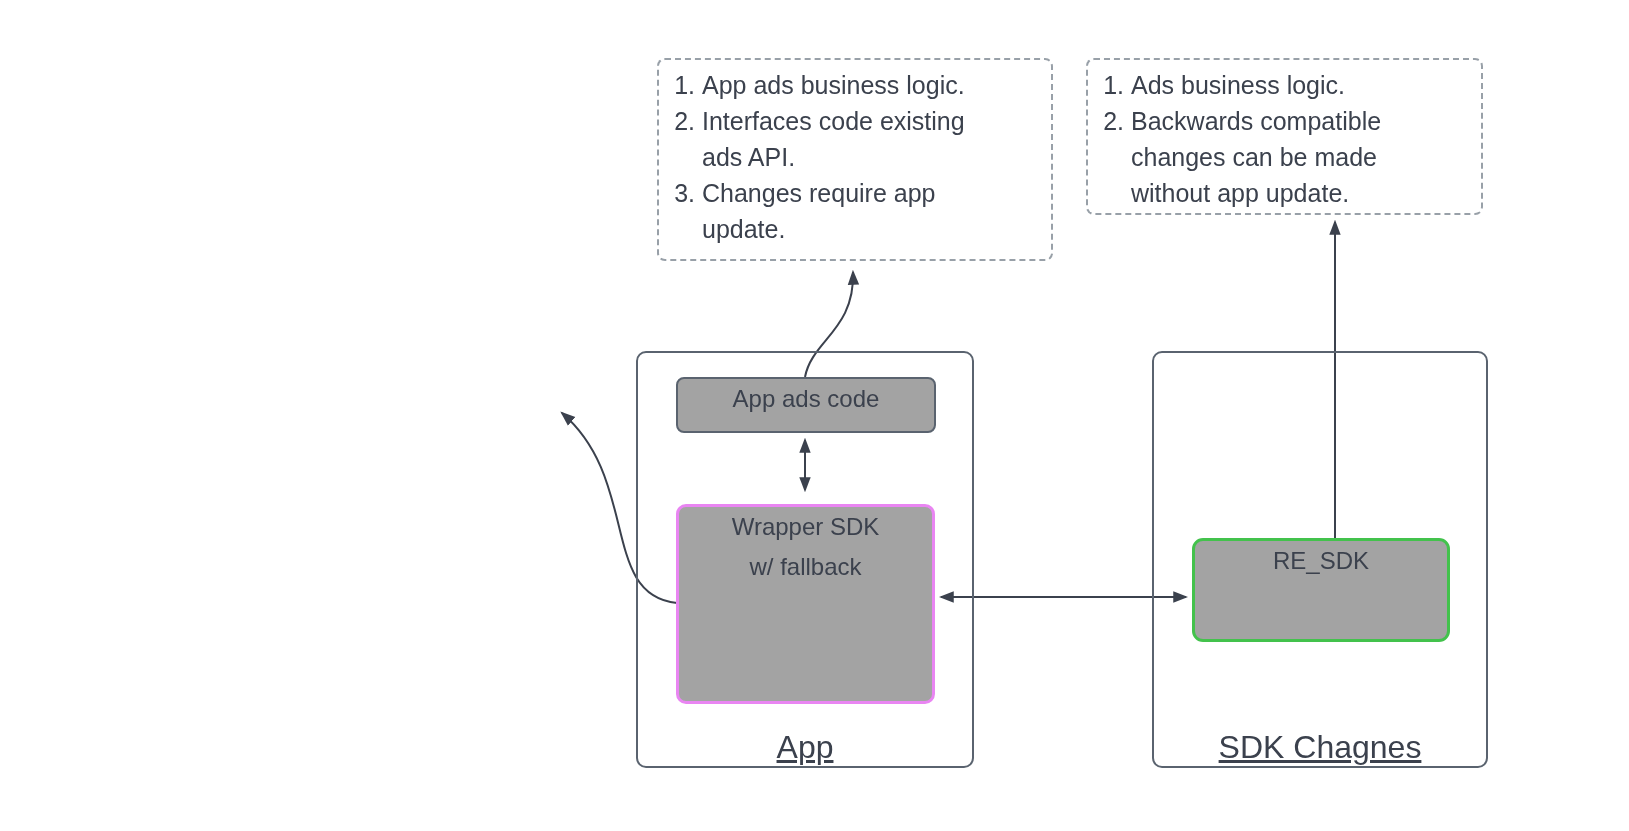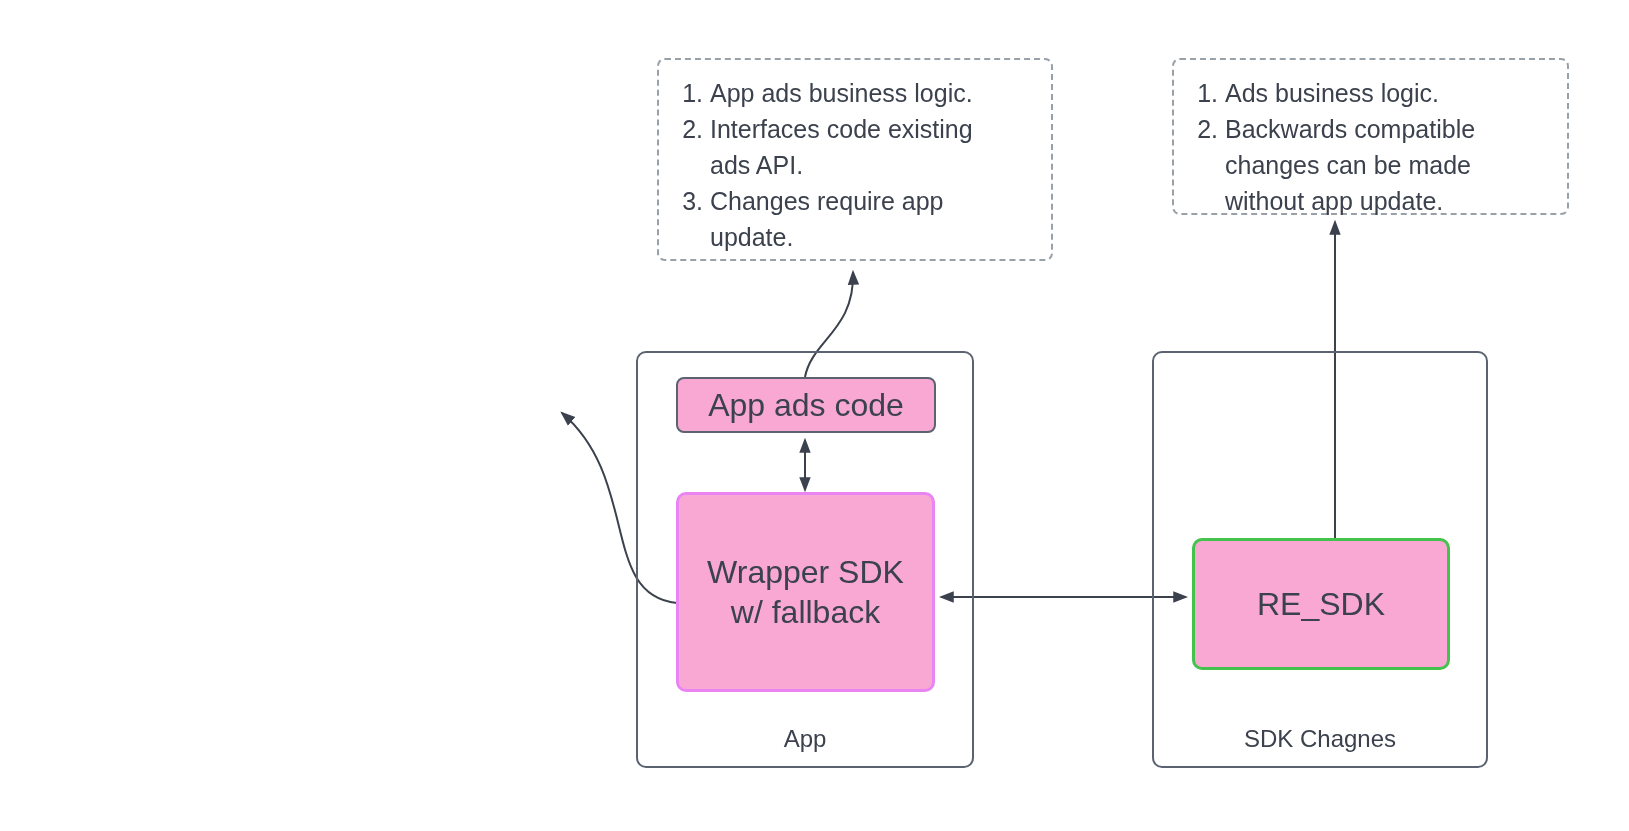--- a/index.html
+++ b/index.html
@@ -19,55 +19,55 @@
   
   .note {
     position: absolute;
     border: 2px dashed #98a0a8;
     border-radius: 8px;
     background: #ffffff;
     box-sizing: border-box;
     padding: 7px 6px 6px 9px;
   }
   .note ol {
-    margin: 8px;
+    margin: 0;
     padding: 0 0 0 34px;
     font-size: 25px;
     line-height: 36px;
     color: #3b414d;
   }
   .note ol li {
     white-space: pre-line;
   }
   
   .container-box {
     position: absolute;
     border: 2px solid #5a636f;
     border-radius: 10px;
     background: transparent;
     box-sizing: border-box;
     display: flex;
     align-items: flex-end;
     justify-content: center;
   }
   .container-label {
-    font-size: 24px;
+    font-size: 32px;
     line-height: 38px;
-    padding-bottom: 8px;
+    padding-bottom: 0;
     color: #3b414d;
+    text-decoration: underline;
   }
   .shape {
     position: absolute;
     box-sizing: border-box;
-    background: #f9a8d4;
+    background: #a3a3a3;
     display: flex;
-    align-items: center;
     justify-content: center;
     text-align: center;
-    font-size: 32px;
+    font-size: 24px;
     line-height: 40px;
     color: #3b414d;
   }
   .shape-gray   { border: 2px solid #5a636f; border-radius: 8px; }
   .shape-pink   { border: 3px solid #e985f2; border-radius: 10px; }
   .shape-green  { border: 3px solid #43c24c; border-radius: 10px; }
   .pre-line { white-space: pre-line; }
 
   
   svg.overlay {
@@ -78,31 +78,31 @@
     pointer-events: none;
   }
   svg.overlay path.connector, svg.overlay line.connector {
     stroke: #3b414d;
     stroke-width: 2;
     fill: none;
   }
 
   
   #note-app-ads   { left: 657px;  top: 58px;  width: 396px; height: 203px; }
-  #note-re-sdk    { left: 1172px; top: 58px;  width: 397px; height: 157px; }
+  #note-re-sdk    { left: 1086px; top: 58px;  width: 397px; height: 157px; }
   #note-wrapper   { left: 95px;   top: 318px; width: 460px; height: 240px; }
 
   
   #app-container         { left: 636px;  top: 351px; width: 338px; height: 417px; }
   #sdk-runtime-container { left: 1152px; top: 351px; width: 336px; height: 417px; }
 
   
   #app-ads-code { left: 676px;  top: 377px; width: 260px; height: 56px; }
-  #wrapper-sdk  { left: 676px;  top: 492px; width: 259px; height: 200px; }
-  #re-sdk       { left: 1192px; top: 538px; width: 258px; height: 132px; }
+  #wrapper-sdk  { left: 676px;  top: 504px; width: 259px; height: 200px; }
+  #re-sdk       { left: 1192px; top: 538px; width: 258px; height: 104px; border-radius: 11px; }
 </style>
 </head>
 <body>
 
 <div class="canvas">
 
   <svg class="overlay" viewBox="0 0 1629 831" xmlns="http://www.w3.org/2000/svg">
     <defs>
       <marker id="arrow" viewBox="0 0 10 10" refX="8.5" refY="5" markerWidth="7.5" markerHeight="7.5" orient="auto-start-reverse" markerUnits="strokeWidth">
         <path d="M 0 1.2 L 10 5 L 0 8.8 z" fill="#3b414d"></path>

